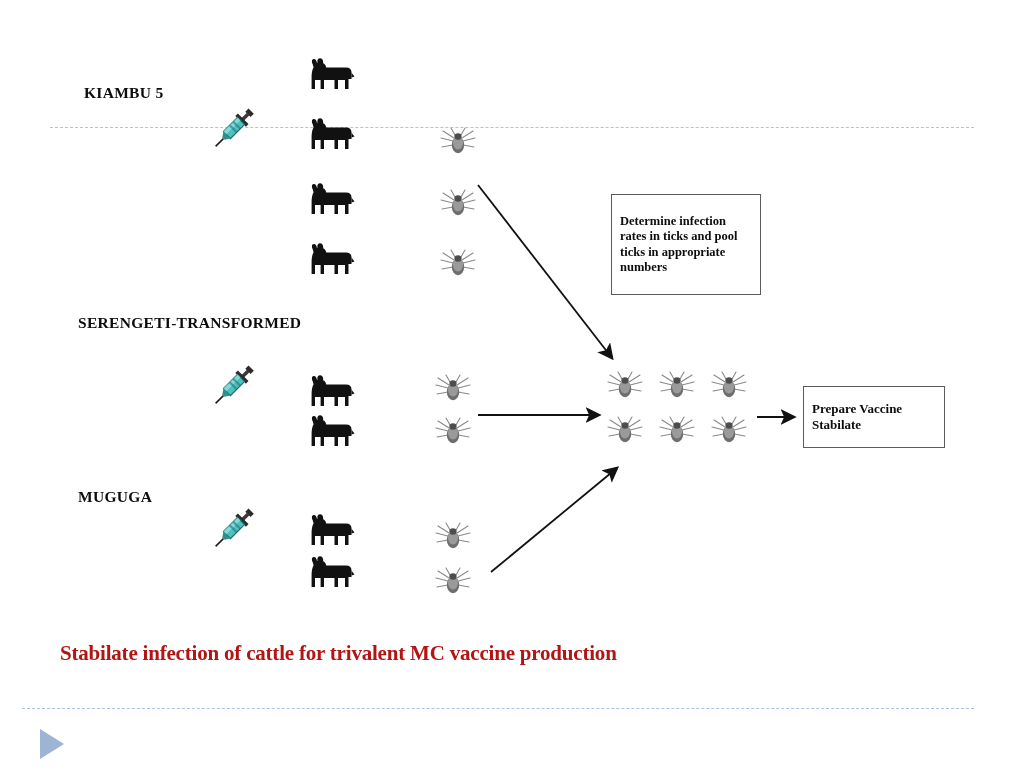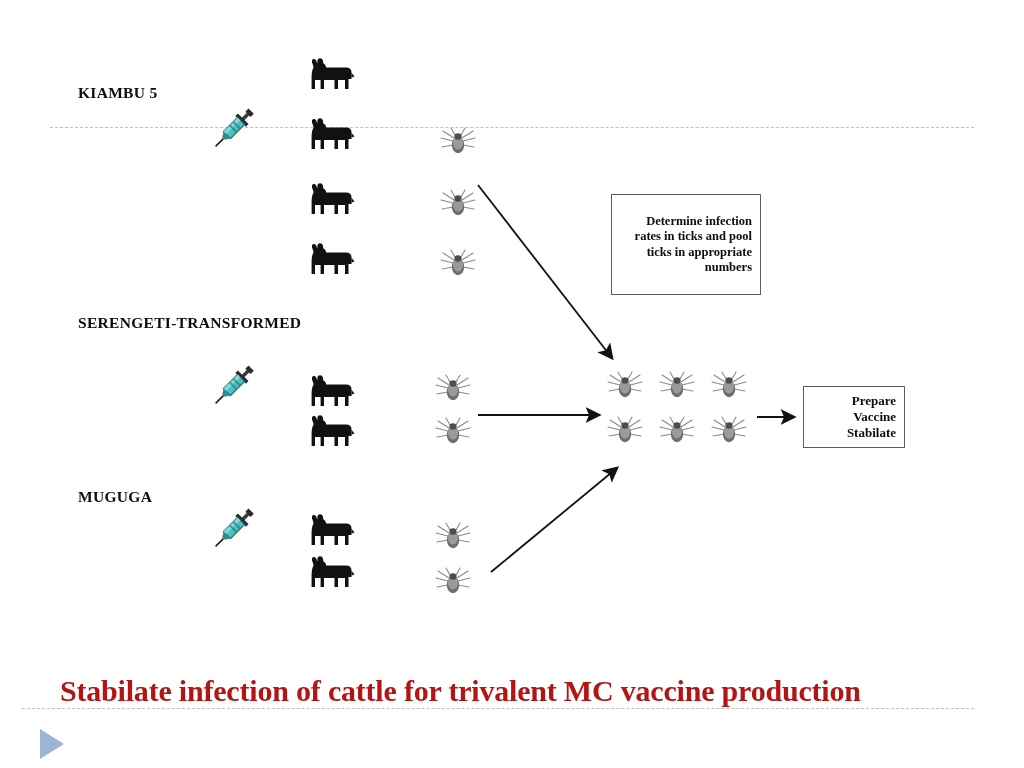--- a/index.html
+++ b/index.html
@@ -48,63 +48,62 @@
 
   
   .textbox {
     position: absolute;
     border: 1.3px solid #5b5b5b;
     background: #ffffff;
     box-sizing: border-box;
     display: flex;
     align-items: center;
     justify-content: center;
-    text-align: right;
+    text-align: left;
     font-family: "Liberation Serif", serif;
     font-weight: bold;
     color: #0d0d0d;
     line-height: 1.22;
   }
   #box-determine { font-size: 12.5px; padding: 4px 8px; }
   #box-prepare   { font-size: 13px;   padding: 4px 8px; }
 
   
   .arrow-svg { position: absolute; overflow: visible; }
 
   
   #slide-title {
     position: absolute;
     font-family: "Liberation Serif", serif;
     font-weight: bold;
-    font-size: 30px;
+    font-size: 21px;
     color: #b31515;
     white-space: nowrap;
     letter-spacing: -0.2px;
-    margin-top: 33px;
   }
 
   
   #next-button {
     position: absolute;
     width: 0; height: 0;
     border-top: 15px solid transparent;
     border-bottom: 15px solid transparent;
     border-left: 24px solid #9db4d4;
     cursor: pointer;
   }
 </style>
 </head>
 <body>
 
 <div id="slide">
 
   <div class="dash-rule" style="left:50px; top:127px; width:924px;"></div>
   <div class="dash-rule" style="left:22px; top:708px; width:952px;"></div>
 
-  <div class="group-label" style="left:78px; top:84px;">KIAMBU 5</div>
+  <div class="group-label" style="left:84px; top:84px;">KIAMBU 5</div>
 
   <div class="syringe" style="left:206px; top:100px;">
     <svg viewBox="0 0 56 56" width="56" height="56" aria-hidden="true">
       <g transform="rotate(45 28 28)">
         <rect x="24.5" y="4" width="7.5" height="4.5" fill="#2b2b2b"></rect>
         <rect x="26.3" y="8" width="3.6" height="8" fill="#3a3a3a"></rect>
         <rect x="20.5" y="15" width="15" height="3.6" fill="#2b2b2b"></rect>
         <rect x="23" y="18" width="10" height="20" fill="#4ec0c0" stroke="#1d6b6b" stroke-width="1.1"></rect>
         <rect x="23" y="18" width="4" height="20" fill="#8fe0e0" opacity="0.8"></rect>
         <rect x="23" y="23" width="10" height="2.2" fill="#1d6b6b" opacity="0.55"></rect>
@@ -456,19 +455,19 @@
 
     <line x1="478" y1="415" x2="599" y2="415" stroke="#111111" stroke-width="1.8" marker-end="url(#ah)"></line>
 
     <line x1="491" y1="572" x2="617" y2="468" stroke="#111111" stroke-width="1.8" marker-end="url(#ah)"></line>
 
     <line x1="757" y1="417" x2="794" y2="417" stroke="#111111" stroke-width="1.8" marker-end="url(#ah)"></line>
   </svg>
 
   <div class="textbox" id="box-determine" style="left:611px; top:194px; width:150px; height:101px;">Determine infection rates in ticks and pool ticks in appropriate numbers</div>
 
-  <div class="textbox" id="box-prepare" style="left:803px; top:386px; width:102px; height:62px;">Prepare Vaccine Stabilate</div>
+  <div class="textbox" id="box-prepare" style="left:803px; top:386px; width:142px; height:62px;">Prepare Vaccine Stabilate</div>
 
   <div id="slide-title" style="left:60px; top:641px;">Stabilate infection of cattle for trivalent MC vaccine production</div>
 
   <div id="next-button" style="left:40px; top:729px;"></div>
 
 </div>
 
 </body></html>

